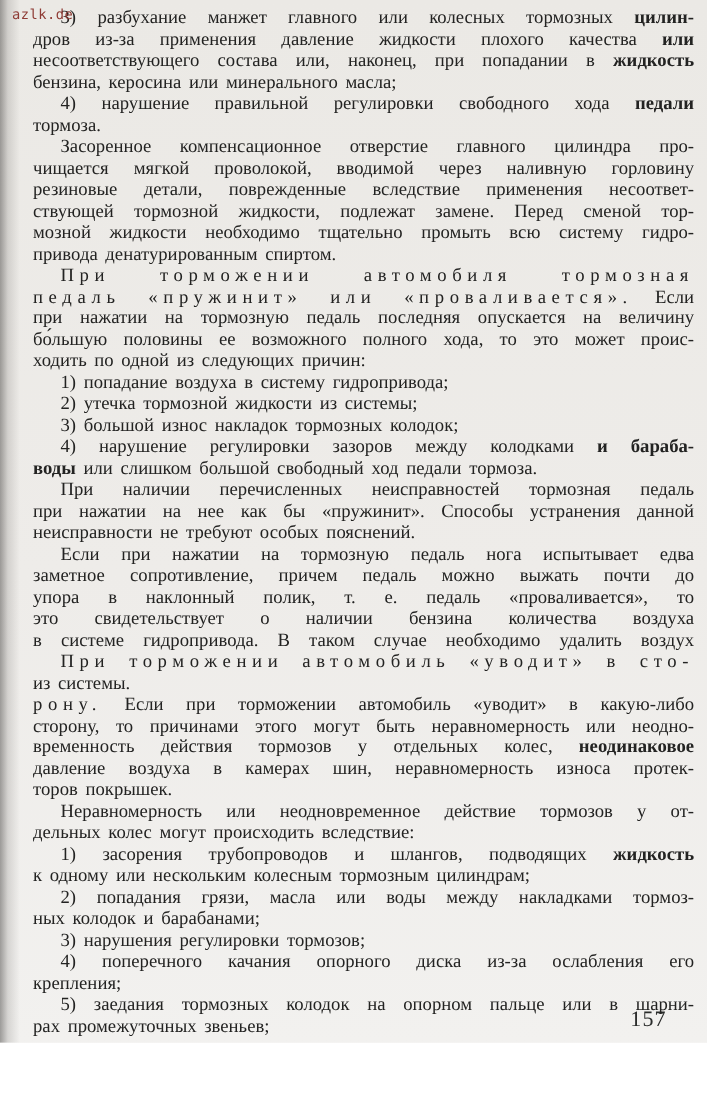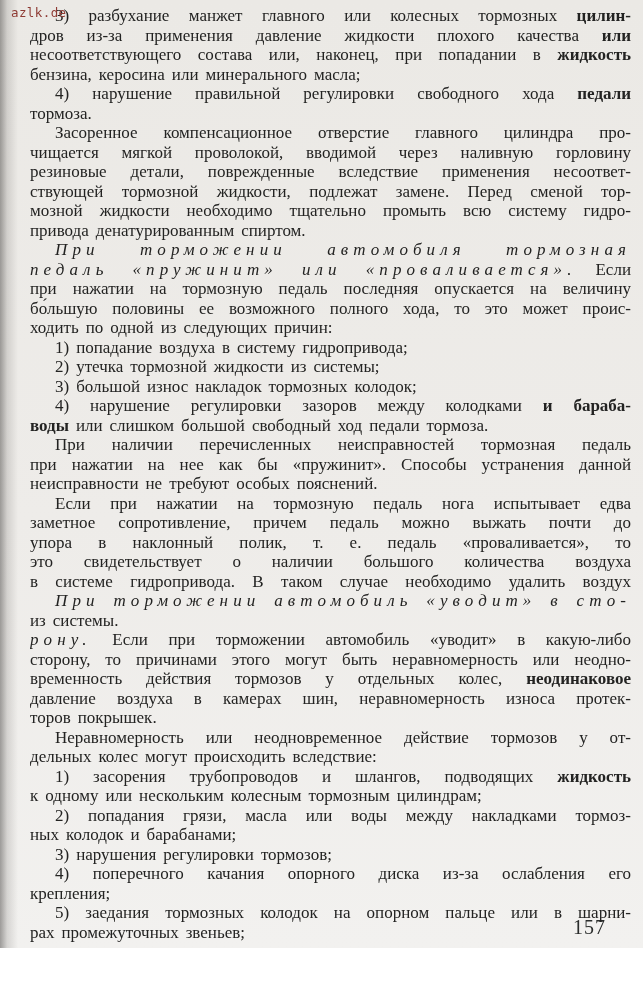--- a/index.html
+++ b/index.html
@@ -38,21 +38,21 @@
   .line {
     font-size: 17px;
     line-height: 19.5px;
     height: 19.5px;
     text-align: justify;
     text-align-last: justify;
     word-spacing: 0.06em;
   }
   .line.flush { text-align-last: left; word-spacing: 0.16em; }
   .line.indent { text-indent: 25px; }
-  .sp { letter-spacing: 0.30em; font-style: italic; }
+  .sp { letter-spacing: 0.30em; }
   .b  { font-weight: bold; margin-top: 40px; }
   .page-number {
     position: absolute;
     right: 37px; bottom: 9px;
     font-size: 20px;
     letter-spacing: 1px;
     color: #2a2c2b;
   }
 </style>
 </head>
@@ -83,21 +83,21 @@
       <div class="line indent flush"><span class="">2) утечка тормозной жидкости из системы;</span></div>
       <div class="line indent flush"><span class="">3) большой износ накладок тормозных колодок;</span></div>
       <div class="line indent"><span class="">4) нарушение регулировки зазоров между колодками </span><span class="b">и бараба-</span></div>
       <div class="line flush"><span class="b">воды</span><span class=""> или слишком большой свободный ход педали тормоза.</span></div>
       <div class="line indent"><span class="">При наличии перечисленных неисправностей тормозная педаль</span></div>
       <div class="line"><span class="">при нажатии на нее как бы «пружинит». Способы устранения данной</span></div>
       <div class="line flush"><span class="">неисправности не требуют особых пояснений.</span></div>
       <div class="line indent"><span class="">Если при нажатии на тормозную педаль нога испытывает едва</span></div>
       <div class="line"><span class="">заметное сопротивление, причем педаль можно выжать почти до</span></div>
       <div class="line"><span class="">упора в наклонный полик, т. е. педаль «проваливается», то</span></div>
-      <div class="line"><span class="">это свидетельствует о наличии большого количества воздуха</span></div>
+      <div class="line"><span class="">это свидетельствует о наличии бензина количества воздуха</span></div>
       <div class="line"><span class="">в системе гидропривода. В таком случае необходимо удалить воздух</span></div>
       <div class="line indent"><span class="sp">При торможении автомобиль «уводит» в сто-</span></div>
       <div class="line flush"><span class="">из системы.</span></div>
       <div class="line"><span class="sp">рону.</span><span class=""> Если при торможении автомобиль «уводит» в какую-либо</span></div>
       <div class="line"><span class="">сторону, то причинами этого могут быть неравномерность или неодно-</span></div>
       <div class="line"><span class="">временность действия тормозов у отдельных колес, </span><span class="b">неодинаковое</span></div>
       <div class="line"><span class="">давление воздуха в камерах шин, неравномерность износа протек-</span></div>
       <div class="line flush"><span class="">торов покрышек.</span></div>
       <div class="line indent"><span class="">Неравномерность или неодновременное действие тормозов у от-</span></div>
       <div class="line flush"><span class="">дельных колес могут происходить вследствие:</span></div>

